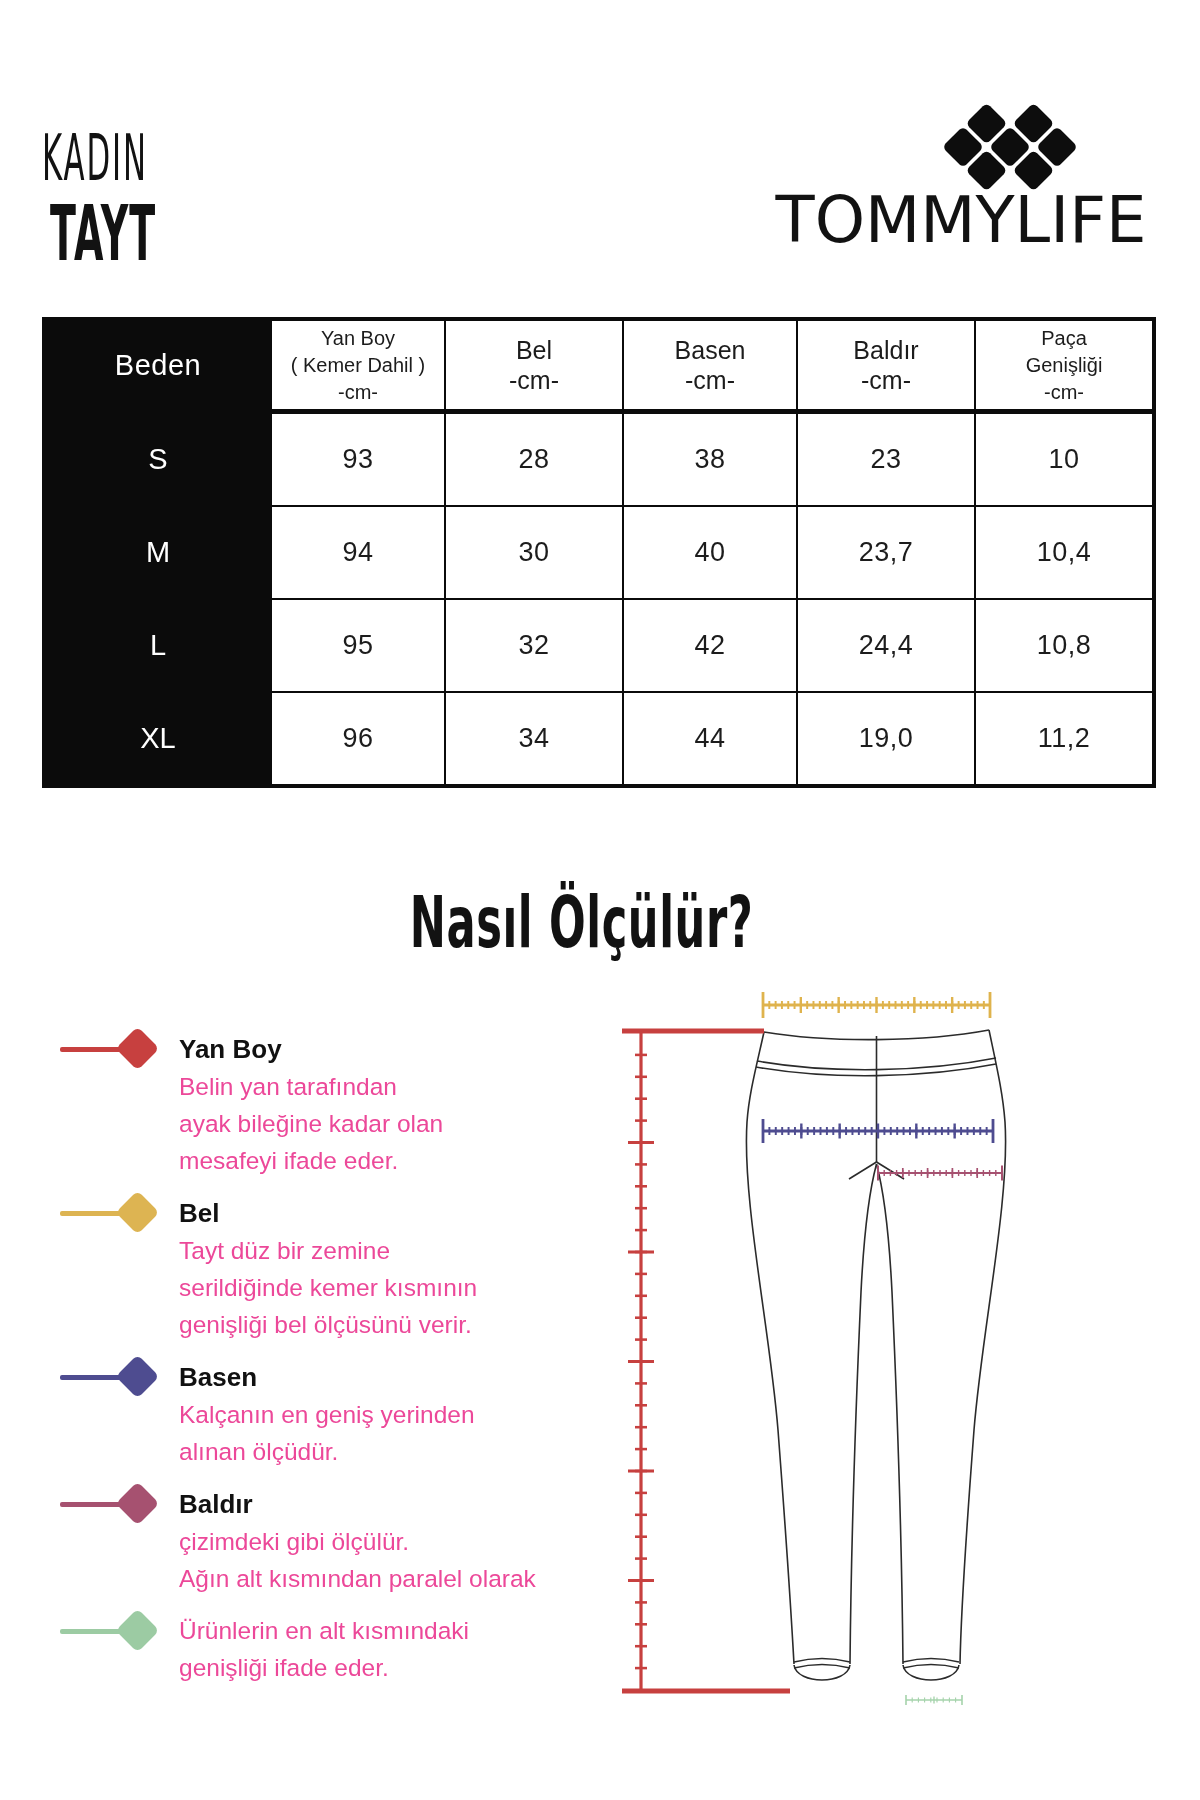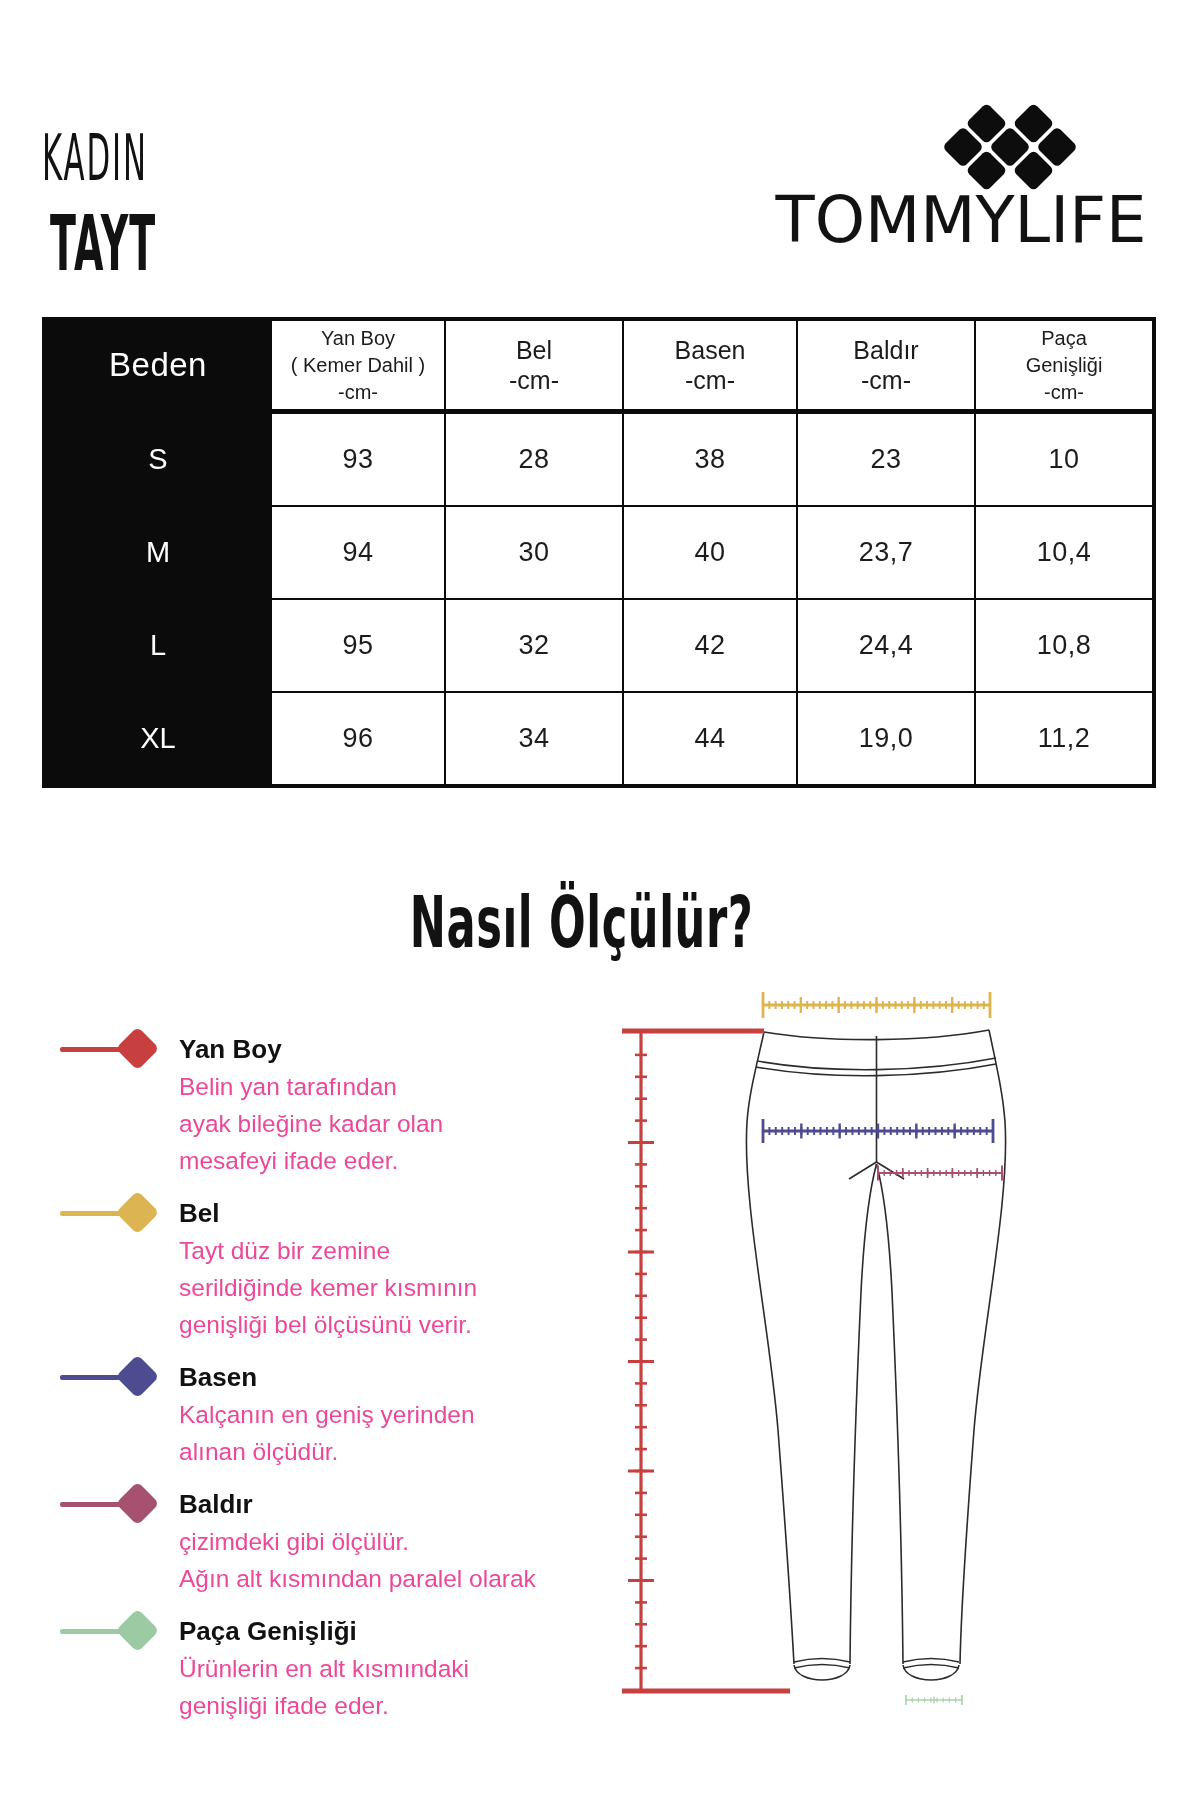--- a/index.html
+++ b/index.html
@@ -6,38 +6,38 @@
   body{
     width:1200px;height:1800px;position:relative;background:#ffffff;
     font-family:"Liberation Sans",sans-serif;overflow:hidden;color:#1c1c1c;
   }
   .condensed{display:inline-block;font-family:"DejaVu Sans",sans-serif;
     white-space:nowrap;line-height:1;transform-origin:left center;color:#121212}
 
   
   .kadin{position:absolute;left:42px;top:126px}
   .kadin .condensed{font-size:64px;letter-spacing:4px;transform:scaleX(.48)}
-  .tayt{position:absolute;left:50px;top:206px}
+  .tayt{position:absolute;left:50px;top:196px}
   .tayt .condensed{font-size:76px;font-weight:bold;letter-spacing:2px;transform:scaleX(.5)}
   .logo-svg{position:absolute;left:930px;top:95px;width:150px;height:100px}
   .brand{position:absolute;left:753px;top:188px;width:416px;text-align:center}
   .brand .condensed{font-size:64px;font-weight:normal;transform-origin:center center;transform:scaleX(1)}
 
   
   .size-table{
     position:absolute;left:42px;top:317px;
     display:grid;grid-template-columns:224px 172px 176px 172px 176px 176px;
     grid-template-rows:91px 91px 91px 91px 91px;
     gap:2px;background:#0b0b0b;border:4px solid #0b0b0b;
   }
   .cell{background:#fff;display:flex;flex-direction:column;align-items:center;
     justify-content:center;text-align:center}
   .cell.dark{background:#0b0b0b;color:#ffffff}
   .hdr{border-bottom:3px solid #0b0b0b}
-  .corner{font-size:33px;letter-spacing:.5px}
+  .corner{font-size:29px;letter-spacing:.5px}
   .hdr.sm span{font-size:20px;line-height:27px}
   .hdr.lg span{font-size:25px;line-height:30px}
   .slabel{font-size:29px}
   .val{font-size:27px;letter-spacing:.5px}
 
   
   .howto{position:absolute;left:182px;top:886px;width:800px;text-align:center}
   .howto .condensed{font-size:72px;font-weight:bold;letter-spacing:1px;
     transform-origin:center center;transform:scaleX(.6)}
 
@@ -232,21 +232,20 @@
       <div class="ldesc">çizimdeki gibi ölçülür.</div>
       <div class="ldesc">Ağın alt kısmından paralel olarak</div>
     </div>
   </div>
   <div class="litem">
     <div class="lmark">
       <span class="lline" style="background: rgb(156, 203, 163);"></span>
       <span class="ldia" style="background: rgb(156, 203, 163);"></span>
     </div>
     <div class="ltext">
-      <div class="lname">Paça Genişliği</div>
       <div class="ldesc">Ürünlerin en alt kısmındaki</div>
       <div class="ldesc">genişliği ifade eder.</div>
     </div>
   </div>
 </div>
 
 <svg class="diagram" viewBox="600 980 420 740">
   <g stroke="#2b2b2b" stroke-width="1.6" fill="none">
     <path d="M764,1032 C830,1043 925,1042 989,1030"></path>
     <path d="M757,1061 C830,1074 925,1072 996,1058"></path>

